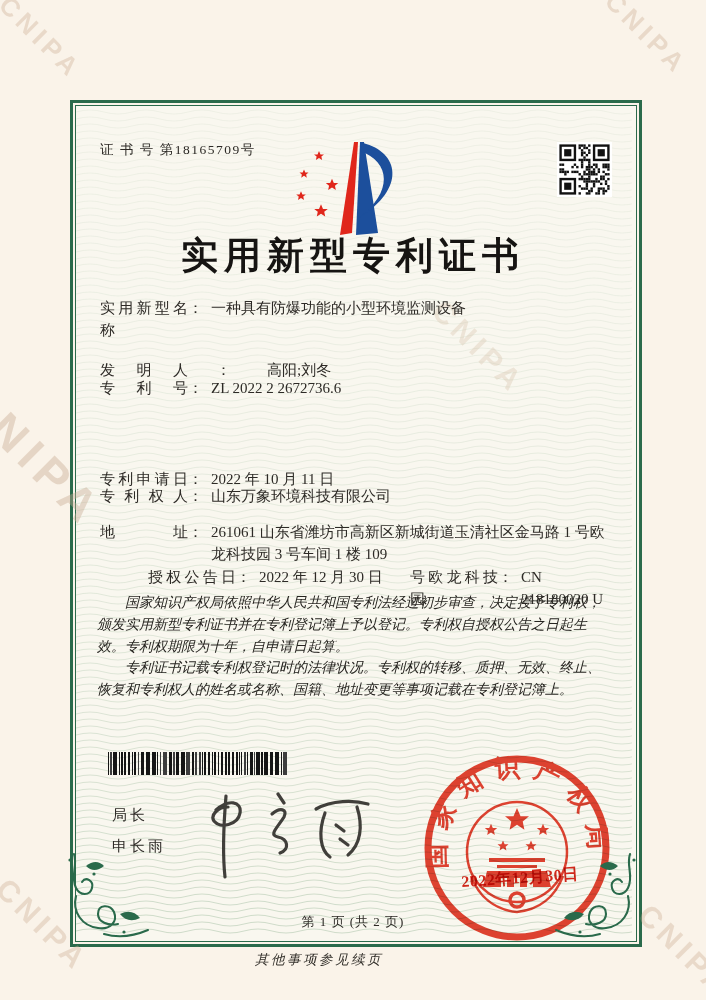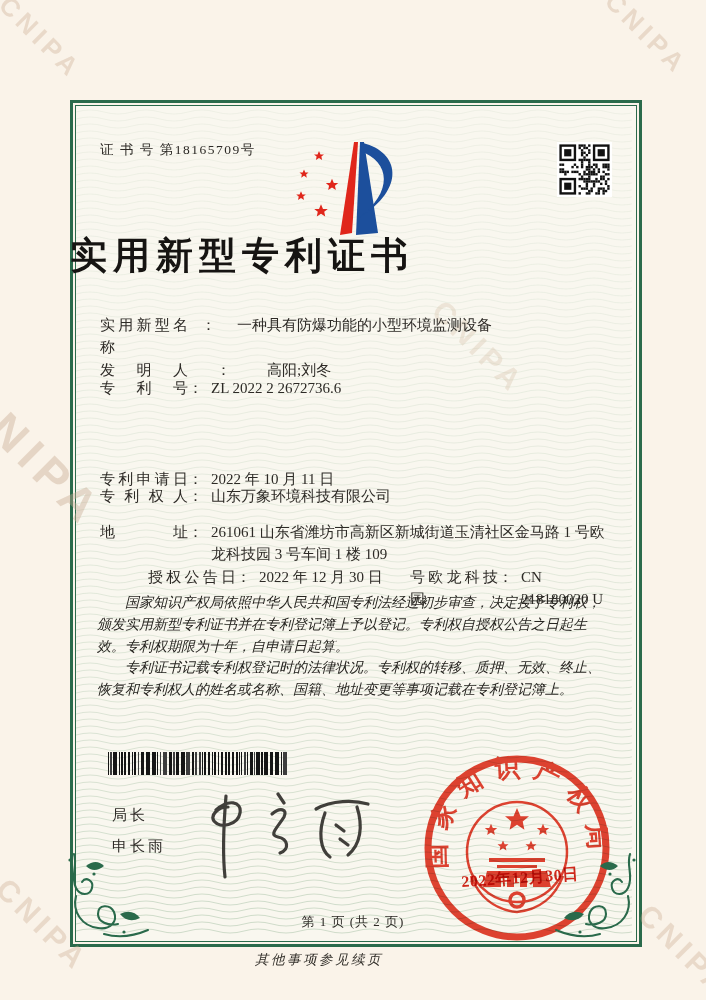--- a/index.html
+++ b/index.html
@@ -22,29 +22,29 @@
   .wm-br{left:626px;top:934px;font-size:30px;}
   
   .frame{position:absolute;left:70px;top:100px;width:566px;height:841px;
     border:3px solid #2a6a4b;z-index:0;}
   .frame-inner{position:absolute;inset:2px;border:1px solid #2a6a4b;background:#f9f7ef;}
   .frame-inner svg{position:absolute;inset:0;}
   
   .certno{position:absolute;left:100px;top:141px;font-size:13.5px;letter-spacing:1.5px;z-index:3;}
   .logo{position:absolute;left:293px;top:136px;z-index:3;}
   .qr{position:absolute;left:557px;top:142px;z-index:3;background:#fff;}
-  .title{position:absolute;left:70px;top:231px;width:566px;
+  .title{position:absolute;left:70px;top:231px;width:566px;text-align:center;
     font-size:37px;font-weight:700;letter-spacing:6px;color:#161412;z-index:3;}
   
   .frow{position:absolute;left:100px;width:512px;display:flex;font-size:15px;
     color:#2d2a26;z-index:3;line-height:22px;}
   .flabel{flex:none;width:88px;text-align:justify;text-align-last:justify;}
   .fcolon{flex:none;margin-right:8px;}
   .fvalue{flex:1;}
-  .r-name{top:314px;gap:13px;} .r-inventor{top:359px;gap:28px;} .r-patno{top:377px;align-items:center;}
+  .r-name{top:297px;} .r-inventor{top:359px;gap:28px;} .r-patno{top:377px;align-items:center;}
   .r-filing{top:443px;margin-top:25px;} .r-patentee{top:485px;} .r-address{top:521px;}
   .r-grant{top:566px;}
   .grant-g1{display:flex;width:262px;flex:none;margin-left:48px;}
   .grant-g2{display:flex;flex:1;}
   
   .paras{position:absolute;left:97px;top:592px;width:516px;z-index:3;
     font-style:italic;font-size:14px;line-height:21.8px;color:#262420;}
   .paras p{margin:0;text-indent:2em;}
   
   .barcode{position:absolute;left:108px;top:752px;z-index:3;}

